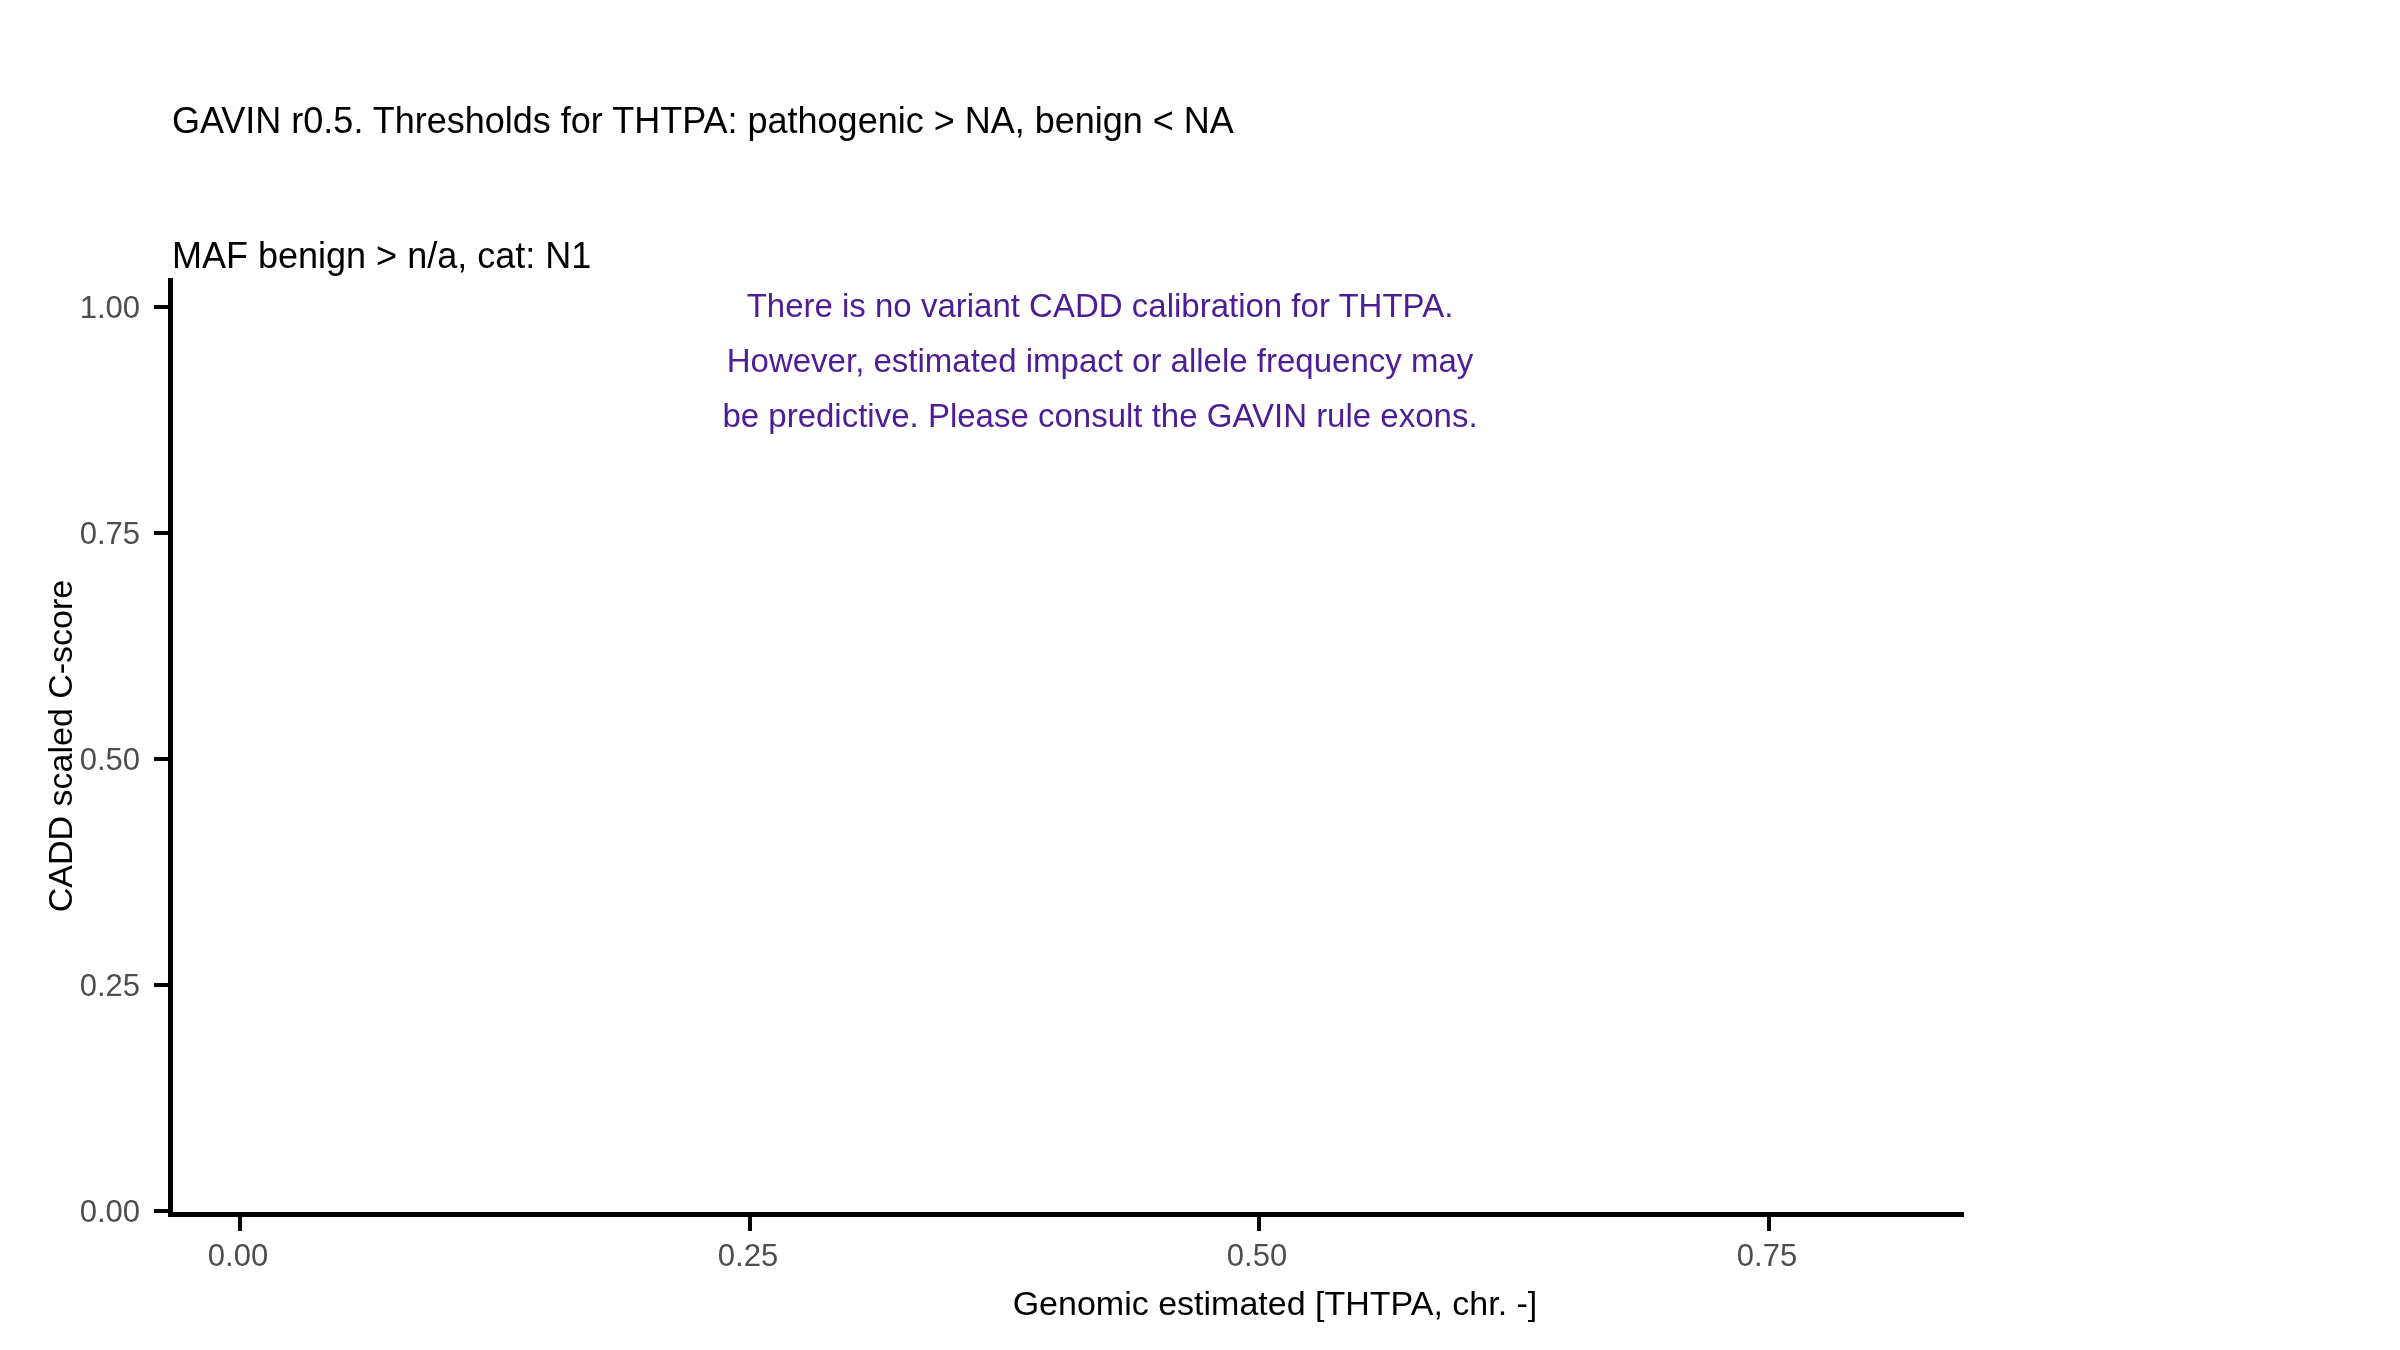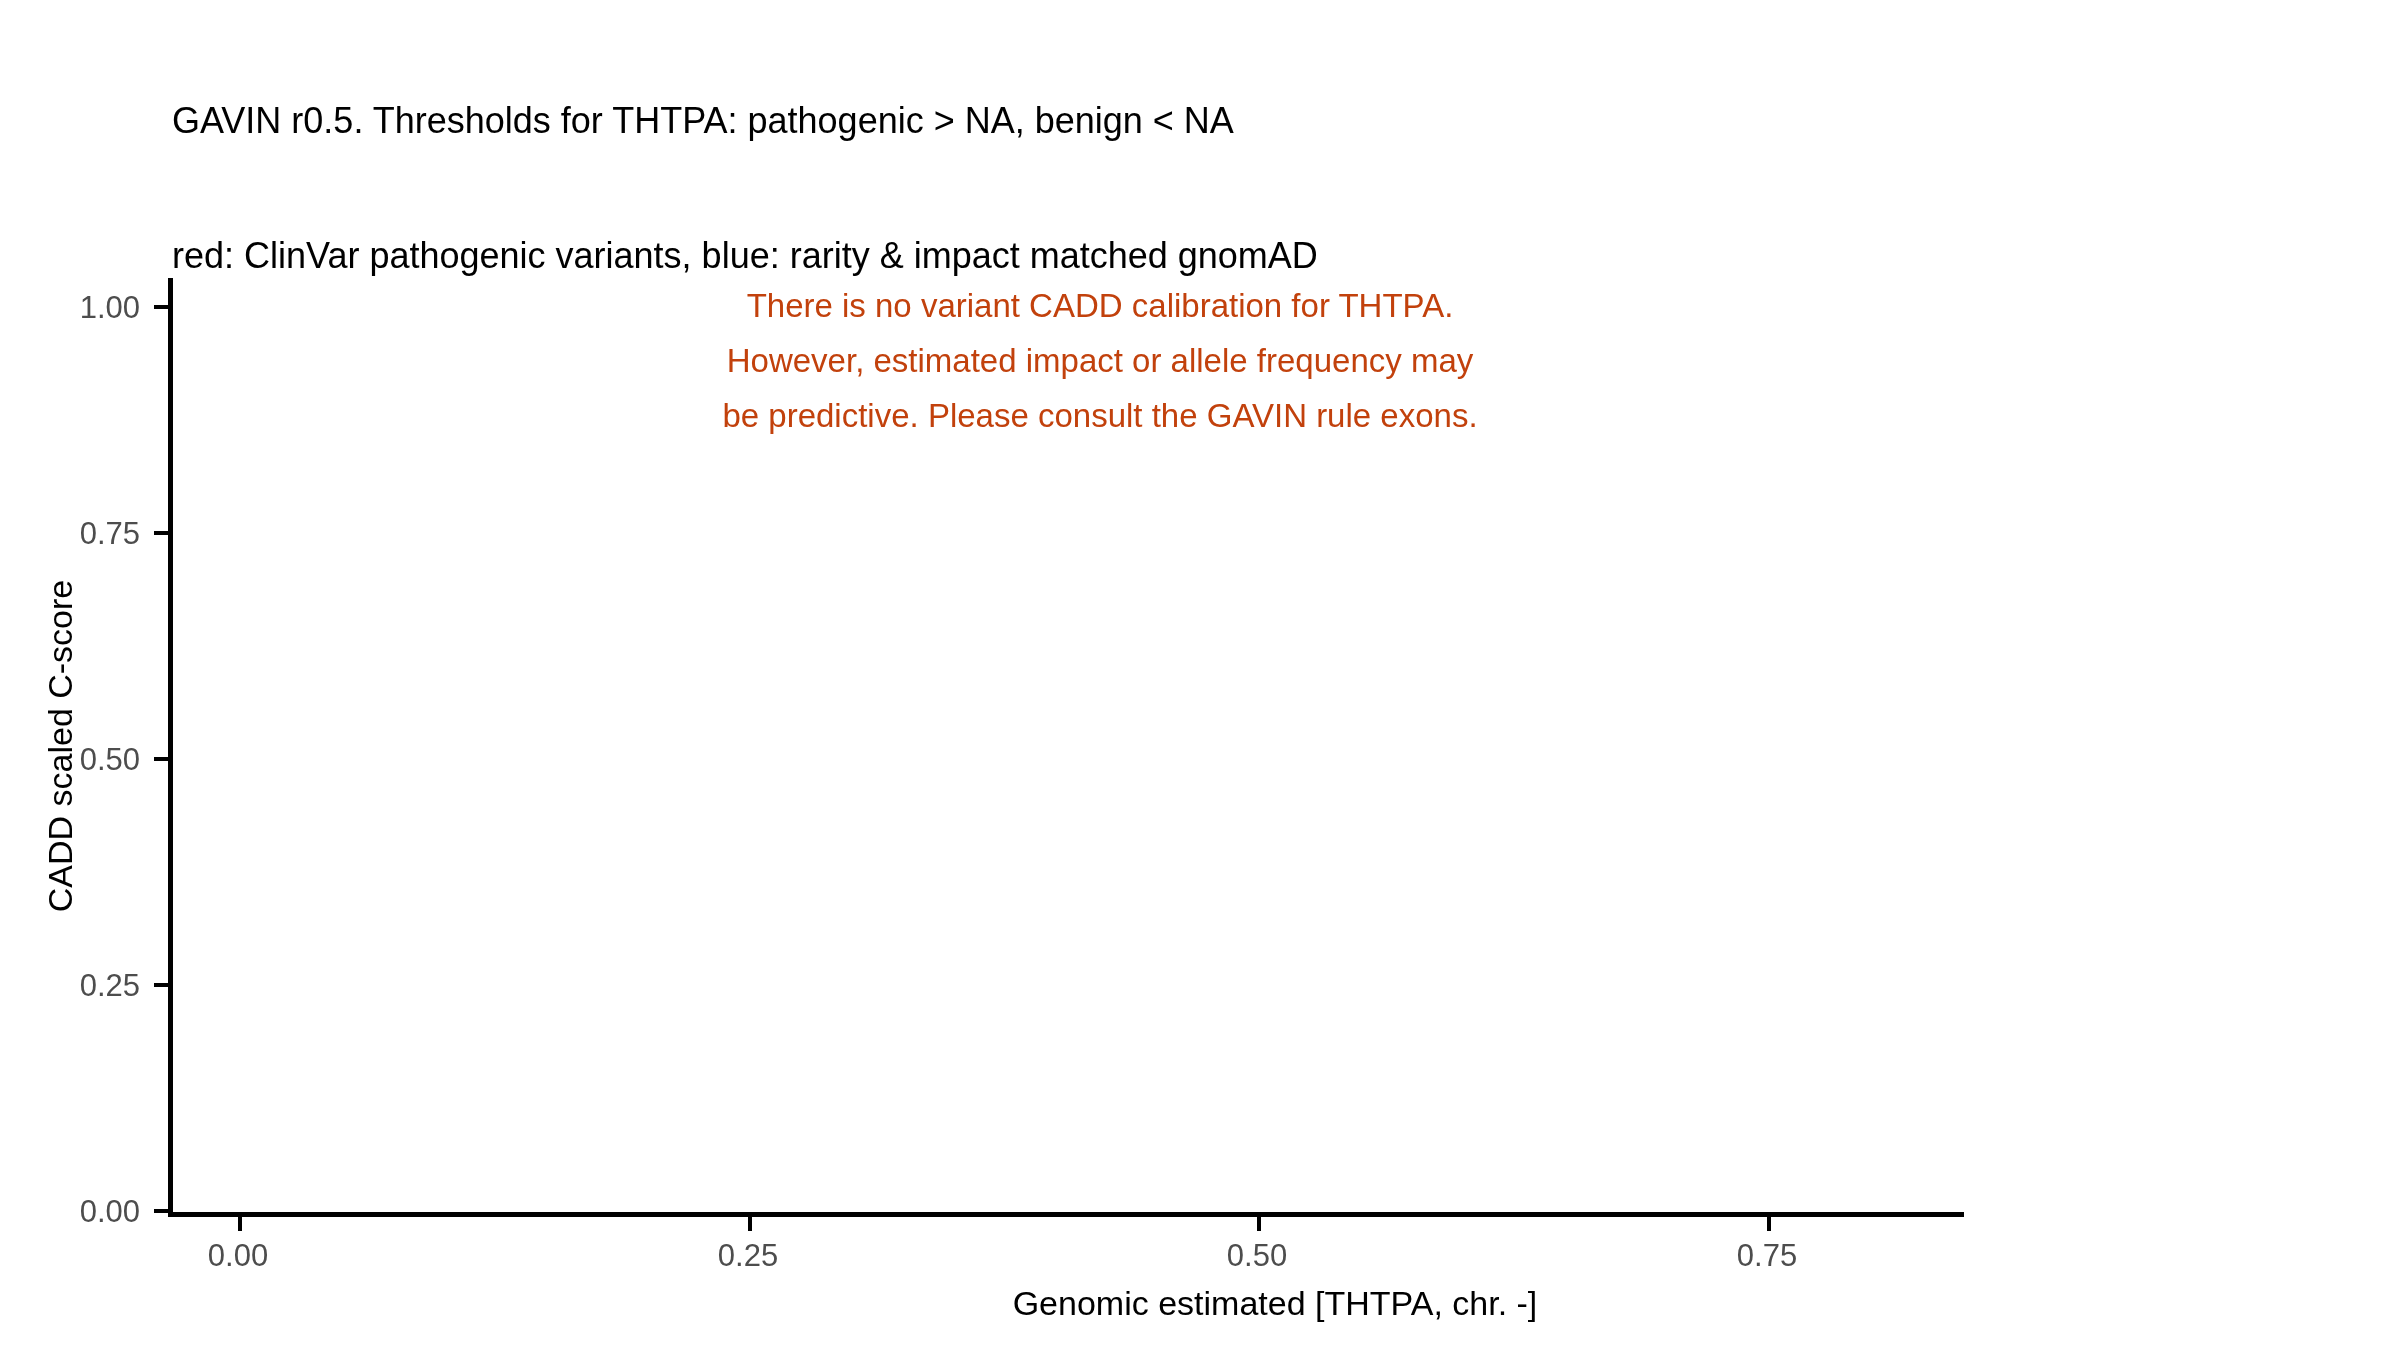--- a/index.html
+++ b/index.html
@@ -116,36 +116,37 @@
     white-space: nowrap;
   }
 
   
   #annotation {
     position: absolute;
     left: 400px;
     top: 420px;
     width: 1400px;
     text-align: center;
-    color: #c2410c;
+    color: #4c1d95;
     font-size: 33px;
     line-height: 55px;
   }
   #annotation .annot-line {
     display: block;
     white-space: pre;
   }
 </style>
 </head>
 <body>
 
 <div id="page">
 
   <div id="plot-title">
     <span class="title-line">GAVIN r0.5. Thresholds for THTPA: pathogenic &gt; NA, benign &lt; NA</span>
+    <span class="title-line">MAF benign &gt; n/a, cat: N1</span>
     <span class="title-line">red: ClinVar pathogenic variants, blue: rarity &amp; impact matched gnomAD</span>
     <span class="title-line">variants, green: RefSeq exons, grey: genome-wide fallback threshold</span>
   </div>
 
   <div id="panel">
     <div id="annotation" style="position:absolute; left:229px; top:0px; width:1400px;">
       <span class="annot-line">There is no variant CADD calibration for THTPA.</span>
       <span class="annot-line">However, estimated impact or allele frequency may</span>
       <span class="annot-line">be predictive. Please consult the GAVIN rule exons.</span>
     </div>

